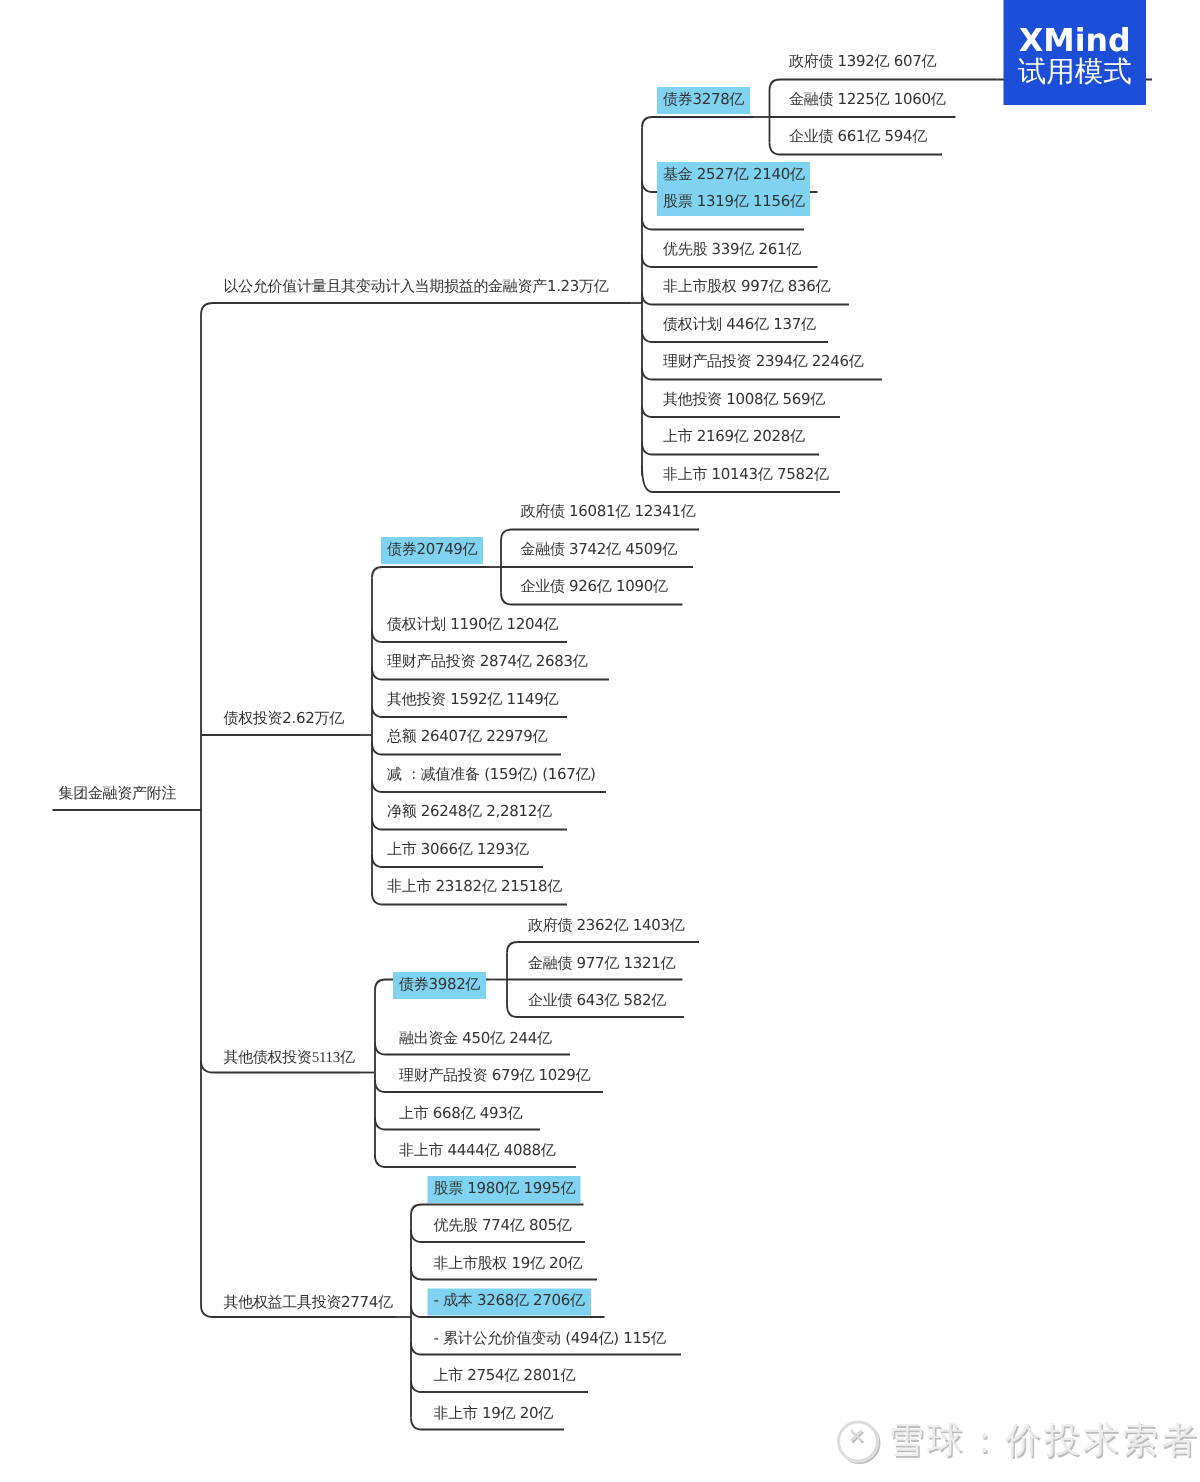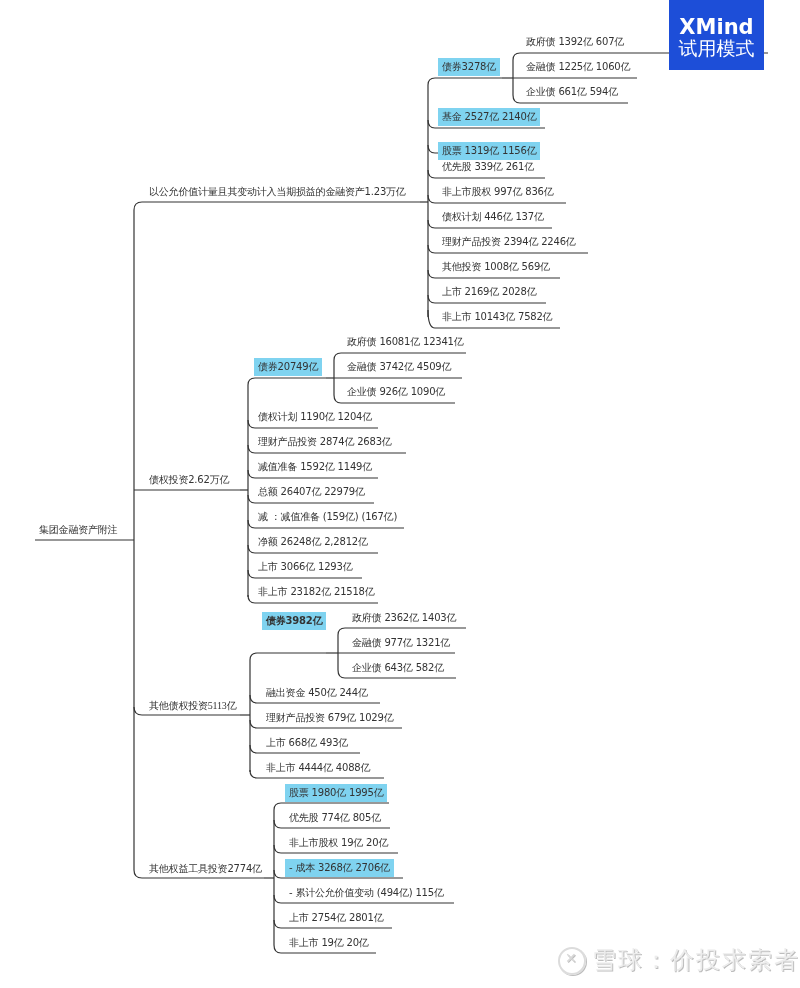--- a/index.html
+++ b/index.html
@@ -103,43 +103,43 @@
   <div class="node" style="left:145px;top:183px;">以公允价值计量且其变动计入当期损益的金融资产1.23万亿</div>
   <div class="node" style="left:145px;top:471px;">债权投资2.62万亿</div>
   <div class="node" style="left:145px;top:697px;font-family:Liberation Serif, serif;">其他债权投资5113亿</div>
   <div class="node" style="left:145px;top:860px;">其他权益工具投资2774亿</div>
 
   <div class="node hl" style="left:438px;top:58px;">债券3278亿</div>
   <div class="node" style="left:522px;top:33px;">政府债 1392亿   607亿</div>
   <div class="node" style="left:522px;top:58px;">金融债 1225亿   1060亿</div>
   <div class="node" style="left:522px;top:83px;">企业债 661亿   594亿</div>
   <div class="node hl" style="left:438px;top:108px;">基金 2527亿   2140亿</div>
-  <div class="node hl" style="left:438px;top:142px;">股票 1319亿  1156亿</div>
+  <div class="node hl" style="left:438px;top:126px;">股票 1319亿  1156亿</div>
   <div class="node" style="left:438px;top:158px;">优先股 339亿   261亿</div>
   <div class="node" style="left:438px;top:183px;">非上市股权 997亿   836亿</div>
   <div class="node" style="left:438px;top:208px;">债权计划 446亿  137亿</div>
   <div class="node" style="left:438px;top:233px;">理财产品投资 2394亿   2246亿</div>
   <div class="node" style="left:438px;top:258px;">其他投资 1008亿   569亿</div>
   <div class="node" style="left:438px;top:283px;">上市 2169亿   2028亿</div>
   <div class="node" style="left:438px;top:308px;">非上市 10143亿   7582亿</div>
 
   <div class="node hl" style="left:254px;top:358px;">债券20749亿</div>
   <div class="node" style="left:343px;top:333px;">政府债 16081亿   12341亿</div>
   <div class="node" style="left:343px;top:358px;">金融债 3742亿   4509亿</div>
   <div class="node" style="left:343px;top:383px;">企业债 926亿   1090亿</div>
   <div class="node" style="left:254px;top:408px;">债权计划 1190亿   1204亿</div>
   <div class="node" style="left:254px;top:433px;">理财产品投资 2874亿   2683亿</div>
-  <div class="node" style="left:254px;top:458px;">减值准备 1592亿   1149亿</div>
+  <div class="node" style="left:254px;top:458px;">其他投资 1592亿   1149亿</div>
   <div class="node" style="left:254px;top:483px;">总额 26407亿   22979亿</div>
   <div class="node" style="left:254px;top:508px;">减 ：减值准备 (159亿)   (167亿)</div>
   <div class="node" style="left:254px;top:533px;">净额 26248亿   2,2812亿</div>
   <div class="node" style="left:254px;top:558px;">上市 3066亿   1293亿</div>
   <div class="node" style="left:254px;top:583px;">非上市 23182亿   21518亿</div>
 
-  <div class="node hl" style="left:262px;top:612px;font-weight:bold;">债券3982亿</div>
+  <div class="node hl" style="left:262px;top:648px;">债券3982亿</div>
   <div class="node" style="left:348px;top:609px;">政府债 2362亿   1403亿</div>
   <div class="node" style="left:348px;top:634px;">金融债 977亿   1321亿</div>
   <div class="node" style="left:348px;top:659px;">企业债 643亿   582亿</div>
   <div class="node" style="left:262px;top:684px;">融出资金 450亿   244亿</div>
   <div class="node" style="left:262px;top:709px;">理财产品投资 679亿   1029亿</div>
   <div class="node" style="left:262px;top:734px;">上市 668亿   493亿</div>
   <div class="node" style="left:262px;top:759px;">非上市 4444亿   4088亿</div>
 
   <div class="node hl" style="left:285px;top:784px;">股票 1980亿   1995亿</div>
   <div class="node" style="left:285px;top:809px;">优先股 774亿   805亿</div>

